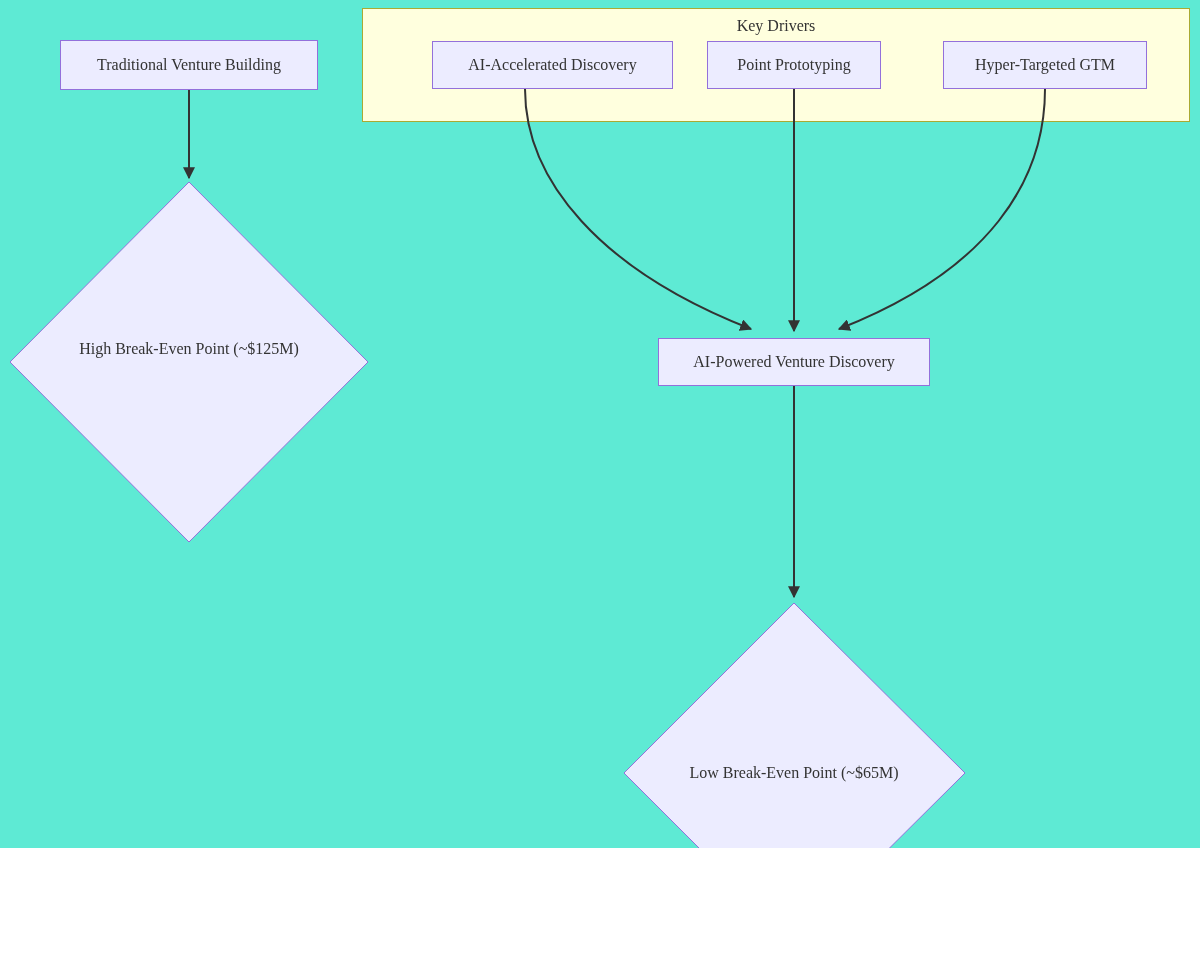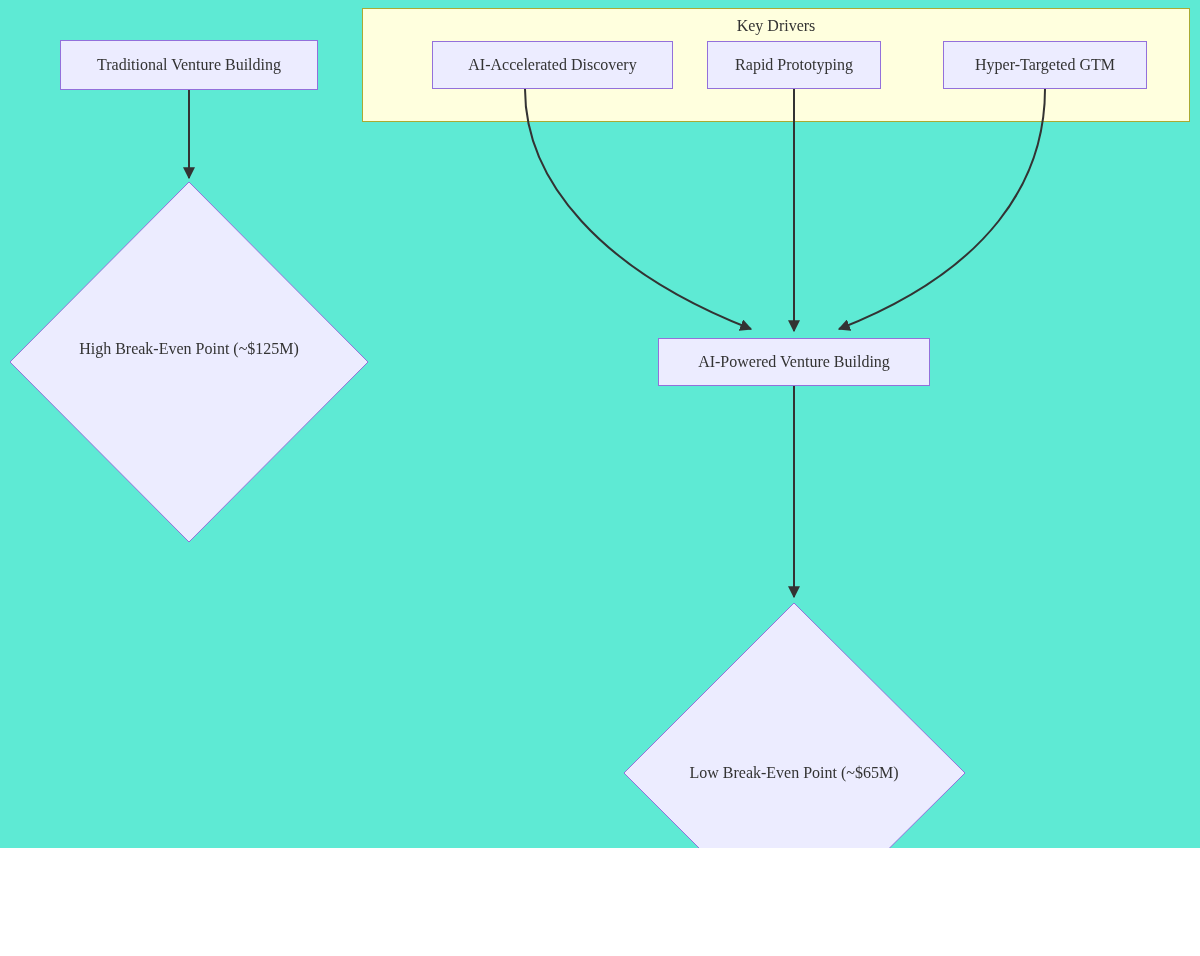--- a/index.html
+++ b/index.html
@@ -92,23 +92,23 @@
     <path class="edge-path" d="M525,89 C525,180 600,270 751,329" marker-end="url(#arrow)"></path>
     <path class="edge-path" d="M794,89 L794,331" marker-end="url(#arrow)"></path>
     <path class="edge-path" d="M1045,89 C1045,180 990,270 839,329" marker-end="url(#arrow)"></path>
     <path class="edge-path" d="M794,386 L794,597" marker-end="url(#arrow)"></path>
   </svg>
 
   <div class="node" style="left:60px; top:40px; width:258px; height:50px;">Traditional Venture Building</div>
 
   <div class="node" style="left:404px; top:41px; width:241px; height:48px;margin-left:28px;">AI-Accelerated Discovery</div>
 
-  <div class="node" style="left:707px; top:41px; width:174px; height:48px;">Rapid Prototyping</div>
+  <div class="node" style="left:707px; top:41px; width:174px; height:48px;">Point Prototyping</div>
 
   <div class="node" style="left:943px; top:41px; width:204px; height:48px;">Hyper-Targeted GTM</div>
 
-  <div class="node" style="left:658px; top:338px; width:272px; height:48px;">AI-Powered Venture Building</div>
+  <div class="node" style="left:658px; top:338px; width:272px; height:48px;">AI-Powered Venture Discovery</div>
 
   <div class="diamond-label" style="left:189px; top:349px;">High Break-Even Point (~$125M)</div>
 
   <div class="diamond-label" style="left:794px; top:773px;">Low Break-Even Point (~$65M)</div>
 
 </div>
 
 </body></html>

